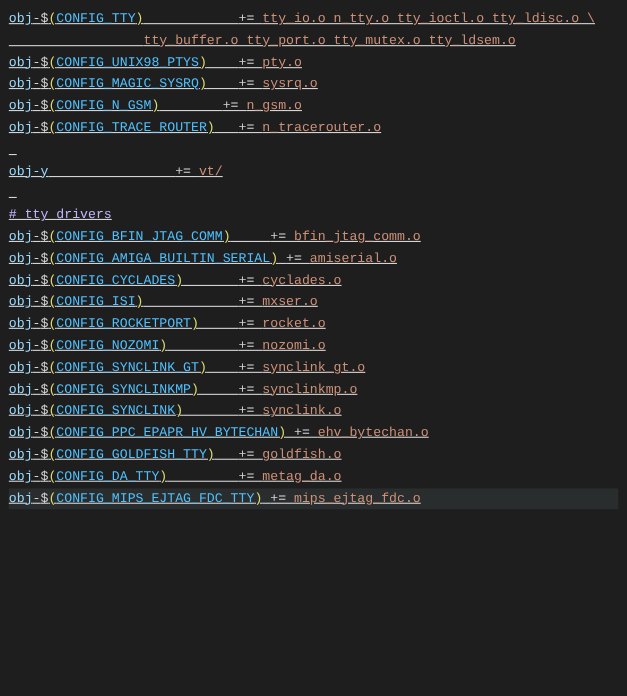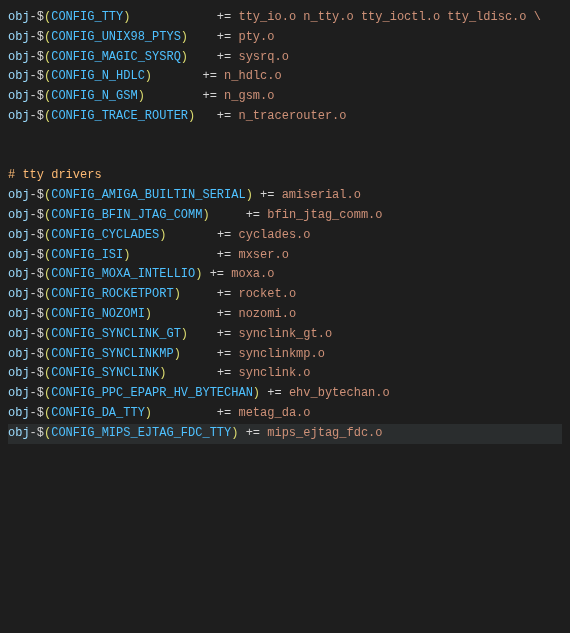--- a/index.html
+++ b/index.html
@@ -8,50 +8,52 @@
       background: #1e1e1e;
       font-family: 'Consolas', 'Courier New', monospace;
       font-size: 12px;
       line-height: 1.65;
       color: #d4d4d4;
       width: 570px;
       box-sizing: border-box;
     }
     .line {
       white-space: pre;
+      text-decoration: underline;
     }
     .obj { color: #9cdcfe; }
     .dash { color: #d4d4d4; }
     .dollar { color: #d4d4d4; }
     .paren { color: #dcdc70; }
     .config { color: #4fc1ff; }
     .op { color: #d4d4d4; }
     .file { color: #ce9178; }
-    .comment { color: #fdba74; }
+    .comment { color: #c4b5fd; }
     .highlight { background: #2a2d2e; }
   </style>
 </head>
 <body>
 
 <div id="code">
     <div class="line"><span class="obj">obj</span><span class="dash">-</span><span class="dollar">$</span><span class="paren">(</span><span class="config">CONFIG_TTY</span><span class="paren">)</span>            <span class="op">+= </span><span class="file">tty_io.o n_tty.o tty_ioctl.o tty_ldisc.o \</span></div>
+    <div class="line">                 <span class="file">tty_buffer.o tty_port.o tty_mutex.o tty_ldsem.o</span></div>
     <div class="line"><span class="obj">obj</span><span class="dash">-</span><span class="dollar">$</span><span class="paren">(</span><span class="config">CONFIG_UNIX98_PTYS</span><span class="paren">)</span>    <span class="op">+= </span><span class="file">pty.o</span></div>
     <div class="line"><span class="obj">obj</span><span class="dash">-</span><span class="dollar">$</span><span class="paren">(</span><span class="config">CONFIG_MAGIC_SYSRQ</span><span class="paren">)</span>    <span class="op">+= </span><span class="file">sysrq.o</span></div>
-    <div class="line"><span class="obj">obj</span><span class="dash">-</span><span class="dollar">$</span><span class="paren">(</span><span class="config">CONFIG_N_HDLC</span><span class="paren">)</span>       <span class="op">+= </span><span class="file">n_hdlc.o</span></div>
     <div class="line"><span class="obj">obj</span><span class="dash">-</span><span class="dollar">$</span><span class="paren">(</span><span class="config">CONFIG_N_GSM</span><span class="paren">)</span>        <span class="op">+= </span><span class="file">n_gsm.o</span></div>
     <div class="line"><span class="obj">obj</span><span class="dash">-</span><span class="dollar">$</span><span class="paren">(</span><span class="config">CONFIG_TRACE_ROUTER</span><span class="paren">)</span>   <span class="op">+= </span><span class="file">n_tracerouter.o</span></div>
     <div class="line">&nbsp;</div>
+    <div class="line"><span class="obj">obj-y</span>                <span class="op">+= </span><span class="file">vt/</span></div>
     <div class="line">&nbsp;</div>
     <div class="line"><span class="comment"># tty drivers</span></div>
+    <div class="line"><span class="obj">obj</span><span class="dash">-</span><span class="dollar">$</span><span class="paren">(</span><span class="config">CONFIG_BFIN_JTAG_COMM</span><span class="paren">)</span>     <span class="op">+= </span><span class="file">bfin_jtag_comm.o</span></div>
     <div class="line"><span class="obj">obj</span><span class="dash">-</span><span class="dollar">$</span><span class="paren">(</span><span class="config">CONFIG_AMIGA_BUILTIN_SERIAL</span><span class="paren">)</span> <span class="op">+= </span><span class="file">amiserial.o</span></div>
-    <div class="line"><span class="obj">obj</span><span class="dash">-</span><span class="dollar">$</span><span class="paren">(</span><span class="config">CONFIG_BFIN_JTAG_COMM</span><span class="paren">)</span>     <span class="op">+= </span><span class="file">bfin_jtag_comm.o</span></div>
     <div class="line"><span class="obj">obj</span><span class="dash">-</span><span class="dollar">$</span><span class="paren">(</span><span class="config">CONFIG_CYCLADES</span><span class="paren">)</span>       <span class="op">+= </span><span class="file">cyclades.o</span></div>
     <div class="line"><span class="obj">obj</span><span class="dash">-</span><span class="dollar">$</span><span class="paren">(</span><span class="config">CONFIG_ISI</span><span class="paren">)</span>            <span class="op">+= </span><span class="file">mxser.o</span></div>
-    <div class="line"><span class="obj">obj</span><span class="dash">-</span><span class="dollar">$</span><span class="paren">(</span><span class="config">CONFIG_MOXA_INTELLIO</span><span class="paren">)</span> <span class="op">+= </span><span class="file">moxa.o</span></div>
     <div class="line"><span class="obj">obj</span><span class="dash">-</span><span class="dollar">$</span><span class="paren">(</span><span class="config">CONFIG_ROCKETPORT</span><span class="paren">)</span>     <span class="op">+= </span><span class="file">rocket.o</span></div>
     <div class="line"><span class="obj">obj</span><span class="dash">-</span><span class="dollar">$</span><span class="paren">(</span><span class="config">CONFIG_NOZOMI</span><span class="paren">)</span>         <span class="op">+= </span><span class="file">nozomi.o</span></div>
     <div class="line"><span class="obj">obj</span><span class="dash">-</span><span class="dollar">$</span><span class="paren">(</span><span class="config">CONFIG_SYNCLINK_GT</span><span class="paren">)</span>    <span class="op">+= </span><span class="file">synclink_gt.o</span></div>
     <div class="line"><span class="obj">obj</span><span class="dash">-</span><span class="dollar">$</span><span class="paren">(</span><span class="config">CONFIG_SYNCLINKMP</span><span class="paren">)</span>     <span class="op">+= </span><span class="file">synclinkmp.o</span></div>
     <div class="line"><span class="obj">obj</span><span class="dash">-</span><span class="dollar">$</span><span class="paren">(</span><span class="config">CONFIG_SYNCLINK</span><span class="paren">)</span>       <span class="op">+= </span><span class="file">synclink.o</span></div>
     <div class="line"><span class="obj">obj</span><span class="dash">-</span><span class="dollar">$</span><span class="paren">(</span><span class="config">CONFIG_PPC_EPAPR_HV_BYTECHAN</span><span class="paren">)</span> <span class="op">+= </span><span class="file">ehv_bytechan.o</span></div>
+    <div class="line"><span class="obj">obj</span><span class="dash">-</span><span class="dollar">$</span><span class="paren">(</span><span class="config">CONFIG_GOLDFISH_TTY</span><span class="paren">)</span>   <span class="op">+= </span><span class="file">goldfish.o</span></div>
     <div class="line"><span class="obj">obj</span><span class="dash">-</span><span class="dollar">$</span><span class="paren">(</span><span class="config">CONFIG_DA_TTY</span><span class="paren">)</span>         <span class="op">+= </span><span class="file">metag_da.o</span></div>
     <div class="line highlight"><span class="obj">obj</span><span class="dash">-</span><span class="dollar">$</span><span class="paren">(</span><span class="config">CONFIG_MIPS_EJTAG_FDC_TTY</span><span class="paren">)</span> <span class="op">+= </span><span class="file">mips_ejtag_fdc.o</span></div>
   </div>
 
 </body></html>

